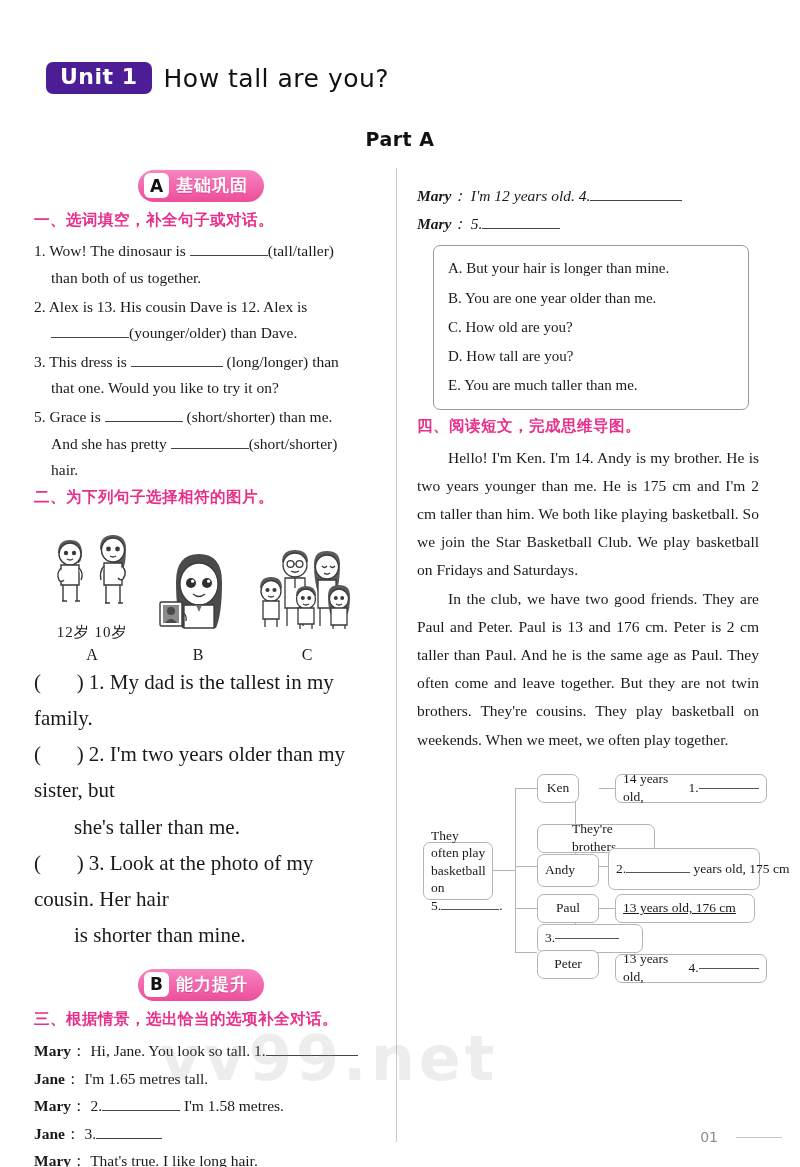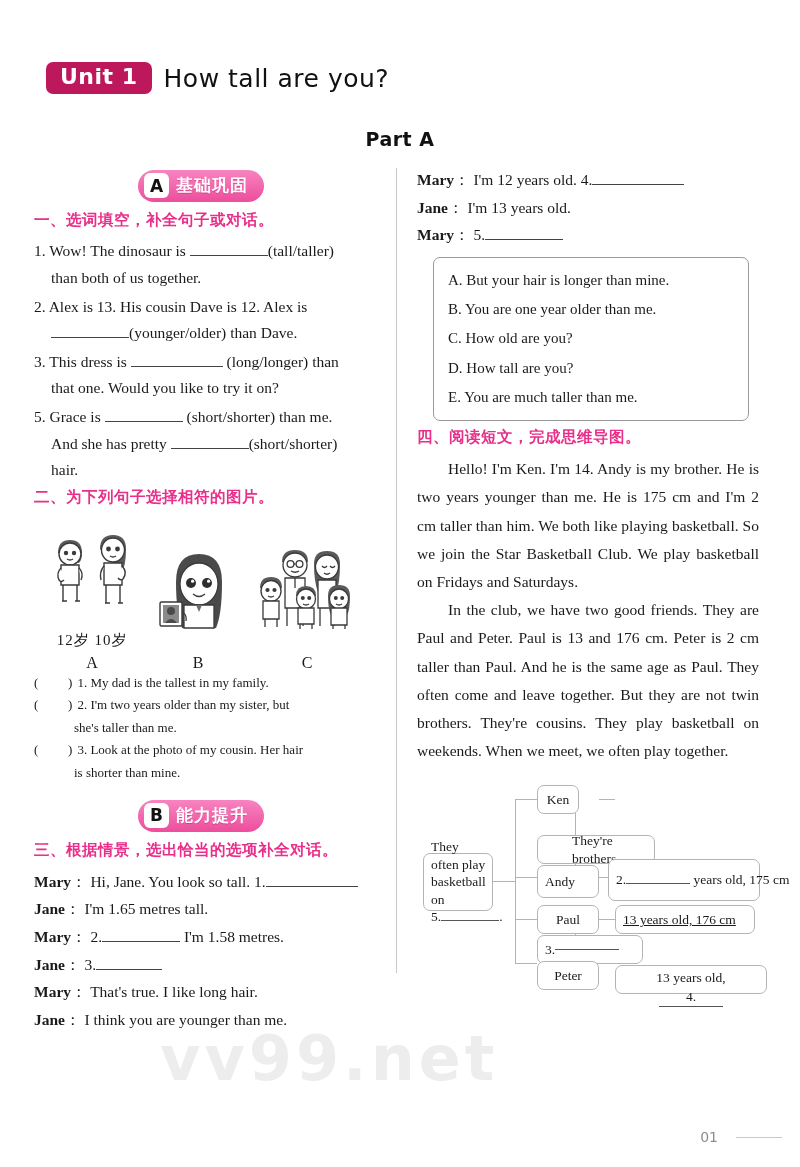--- a/index.html
+++ b/index.html
@@ -10,21 +10,21 @@
     font-family:"Liberation Serif", serif;
     color:#1a1a1a;
     position:relative;
     overflow:hidden;
   }
   .page { position:relative; width:800px; height:1167px; padding:0; }
 
   
   .header { padding:62px 0 0 46px; display:flex; align-items:center; gap:12px; }
   .unit-badge {
-    background:#be185d; color:#fff;
+    background:#4c1d95; color:#fff;
     font-family:"DejaVu Sans", sans-serif;
     font-weight:700; font-size:22px;
     padding:3px 14px 5px 14px;
     border-radius:7px;
     letter-spacing:0.5px;
     line-height:1.1;
   }
   .unit-title {
     font-family:"DejaVu Sans", sans-serif;
     font-size:25px; font-weight:500; color:#111;
@@ -85,25 +85,25 @@
   .blank { display:inline-block; border-bottom:1px solid #444; vertical-align:baseline; }
   .bl-md { width:66px; }
   .bl-lg { width:78px; }
   .bl-xl { width:92px; }
 
   
   .pics { display:flex; justify-content:space-between; align-items:flex-end;
           padding:6px 6px 0 6px; }
   .pic { text-align:center; }
   .pic .art { height:92px; display:flex; align-items:flex-end; justify-content:center; }
-  .pic .ages { font-size:15px; letter-spacing:1px; margin-top:18px; }
+  .pic .ages { font-size:15px; letter-spacing:1px; margin-top:10px; }
   .pic .cap { font-size:16px; margin-top:4px; font-family:"Liberation Serif", serif; }
 
   
-  .match { font-size:13px; line-height:1.72;font-family:Liberation Serif, serif; }
+  .match { font-size:21px; line-height:1.72;font-family:Liberation Serif, serif; }
   .match .paren { letter-spacing:5px; }
   .match .cont { display:block; padding-left:40px; }
 
   
   .dlg { font-size:15.5px; line-height:1.78; }
   .dlg .spk { font-weight:700; }
 
   
   .opt-box {
     border:1px solid #9a9a9a;
@@ -374,28 +374,24 @@
           <span class="spk">Jane</span><span>：</span>
           <span>I think you are younger than me.</span>
         </div>
       </div>
     </div>
 
     <div class="divider"></div>
 
     <div class="col col-right">
 
-      <div class="dlg" style="margin-top:2px;">
+      <div class="dlg" style="margin-top:18px;font-style:italic;">
         <div>
           <span class="spk">Mary</span><span>：</span>
           <span>I'm 12 years old.  4.</span><span class="blank bl-xl"></span>
-        </div>
-        <div>
-          <span class="spk">Jane</span><span>：</span>
-          <span>I'm 13 years old.</span>
         </div>
         <div>
           <span class="spk">Mary</span><span>：</span>
           <span>5.</span><span class="blank bl-lg"></span>
         </div>
       </div>
 
       <div class="opt-box">
         <div>
           <span>A.</span>
@@ -444,20 +440,25 @@
         <div class="mm-line" style="left:182px; top:190px; width:16px; height:1px;"></div>
 
         <div class="node" style="left:6px; top:80px; width:70px; height:58px; align-items:flex-start; flex-direction:column; justify-content:center;">
           <span style="line-height:1.3;">They often play basketball on</span>
           <span style="white-space:nowrap;"><span>5.</span><span class="bl-mm-s"></span><span>.</span></span>
         </div>
 
         <div class="node" style="left:120px; top:12px; width:42px; height:29px; justify-content:center;">
           <span>Ken</span>
         </div>
+        <div class="node" style="left:198px; top:12px; width:152px; height:29px;">
+          <span>14 years old, </span>
+            <span>1.</span>
+            <span class="bl-mm"></span>
+        </div>
 
         <div class="node" style="left:120px; top:62px; width:118px; height:29px; justify-content:center;padding-left:34px;">
           <span>They're brothers.</span>
         </div>
 
         <div class="node" style="left:120px; top:92px; width:62px; height:33px; justify-content:flex-start;">
           <span>Andy</span>
         </div>
         <div class="node" style="left:191px; top:86px; width:152px; height:42px; flex-wrap:wrap;">
           <span style="white-space:nowrap;"><span>2.</span><span class="bl-mm"></span><span> years old, 175 cm</span></span>
@@ -471,21 +472,21 @@
         </div>
 
         <div class="node" style="left:120px; top:162px; width:106px; height:29px;">
           <span>3.</span>
             <span class="bl-mm"></span>
         </div>
 
         <div class="node" style="left:120px; top:188px; width:62px; height:29px; justify-content:center;">
           <span>Peter</span>
         </div>
-        <div class="node" style="left:198px; top:192px; width:152px; height:29px;flex-direction:column;">
+        <div class="node" style="left:198px; top:192px; width:152px; height:29px;">
           <span>13 years old, </span>
             <span>4.</span>
             <span class="bl-mm"></span>
         </div>
       </div>
     </div>
   </div>
 
   <div class="watermark">vv99.net</div>
 

